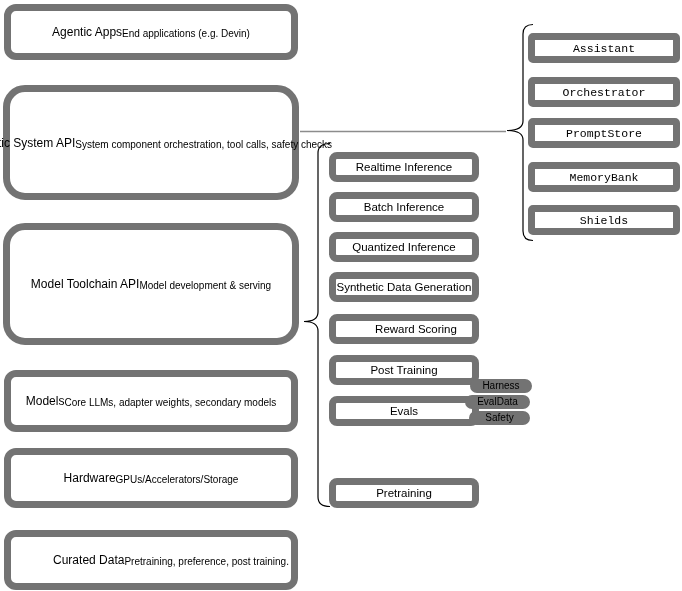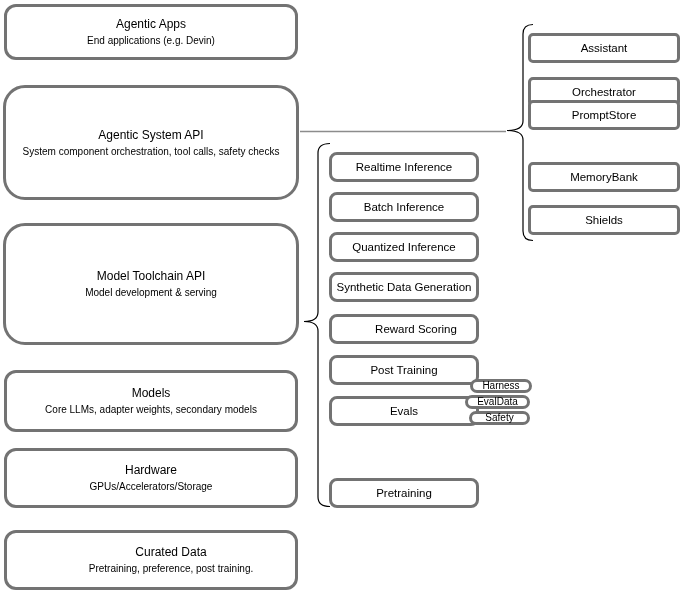--- a/index.html
+++ b/index.html
@@ -19,24 +19,24 @@
   .connectors {
     position: absolute;
     left: 0;
     top: 0;
     width: 682px;
     height: 591px;
   }
   .node {
     position: absolute;
     box-sizing: border-box;
-    border: 3px solid #737373;
+    border: 7px solid #737373;
     background: #ffffff;
     display: flex;
-    flex-direction: column;
+    flex-direction: row;
     align-items: center;
     justify-content: center;
     text-align: center;
   }
   .big .title {
     font-size: 12px;
     line-height: 14px;
     white-space: nowrap;
   }
   .big .sub {
@@ -53,20 +53,21 @@
     font-size: 11.5px;
     z-index: 1;
     margin-top: 8px;
   }
   .rightbox {
     left: 528px;
     width: 152px;
     height: 30px;
     border-radius: 5px;
     font-size: 11.5px;
+    font-family: Liberation Mono, monospace;
   }
   .pill {
     border-radius: 8px;
     font-size: 10px;
     line-height: 12px;
     z-index: 2;
     white-space: nowrap;
   }
   .label {
     white-space: nowrap;
@@ -147,21 +148,21 @@
   <div class="node pill" style="left:469px; top:411px; width:61px; height:14px;">
     <div class="label">Safety</div>
   </div>
 
   <div class="node rightbox" style="top:33px;">
     <div class="label">Assistant</div>
   </div>
   <div class="node rightbox" style="top:77px;">
     <div class="label">Orchestrator</div>
   </div>
-  <div class="node rightbox" style="top:100px;">
+  <div class="node rightbox" style="top:118px;">
     <div class="label">PromptStore</div>
   </div>
   <div class="node rightbox" style="top:162px;">
     <div class="label">MemoryBank</div>
   </div>
   <div class="node rightbox" style="top:205px;">
     <div class="label">Shields</div>
   </div>
 
 </div>

